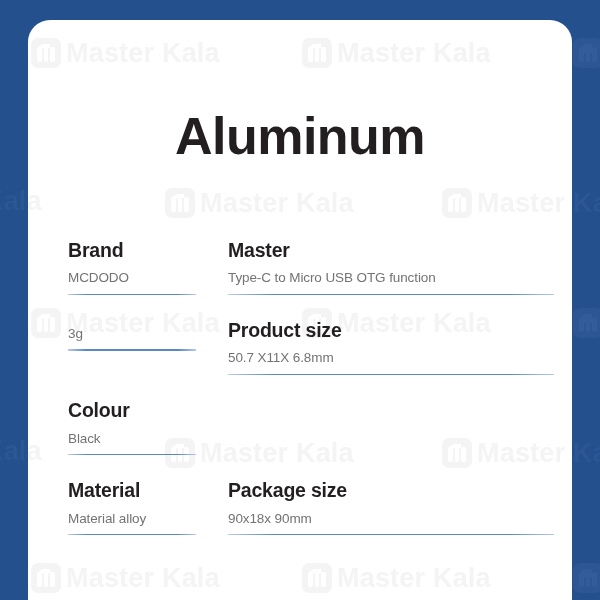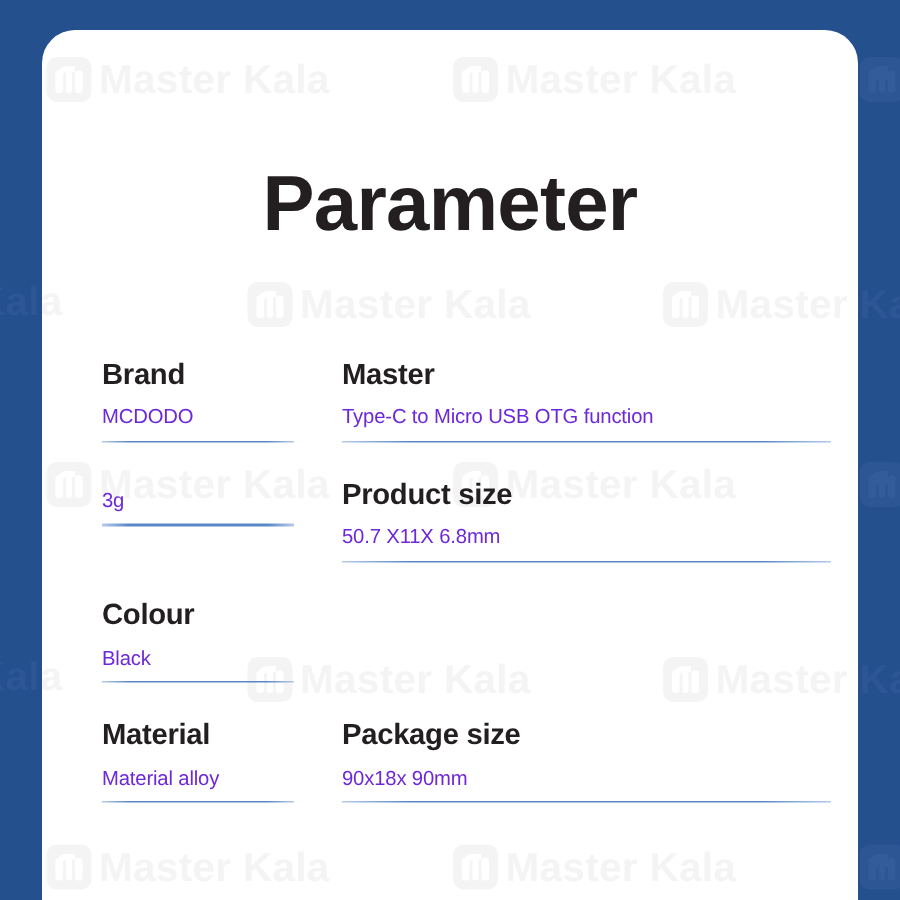--- a/index.html
+++ b/index.html
@@ -114,21 +114,21 @@
 
   .spec-label {
     font-size:19.5px;
     font-weight:bold;
     color:#231f20;
     line-height:1.25;
     letter-spacing:-0.2px;
   }
   .spec-value {
     font-size:13.5px;
-    color:#6d28d9;
+    color:#737373;
     line-height:1.35;
     margin-top:7px;
     letter-spacing:-0.1px;
     white-space:nowrap;
   }
   .spec-rule {
     height:1.5px;
     margin-top:6px;
     background:linear-gradient(to right,#b6cbe8 0%,#5a87c6 14%,#5a87c6 86%,#b6cbe8 100%);
   }
@@ -336,21 +336,21 @@
             <i></i>
             <i></i>
             <i></i>
           </div>
           <div class="wm-text">Master Kala</div>
         </div>
       </div>
 
     <div id="content">
 
-      <div id="page-title">Parameter</div>
+      <div id="page-title">Aluminum</div>
 
       <div id="spec-table">
           <div class="spec-row">
             <div class="spec-cell left">
               <div class="spec-label">Brand</div>
               <div class="spec-value">MCDODO</div>
               <div class="spec-rule"></div>
             </div>
             <div class="spec-cell right">
               <div class="spec-label">Master</div>

